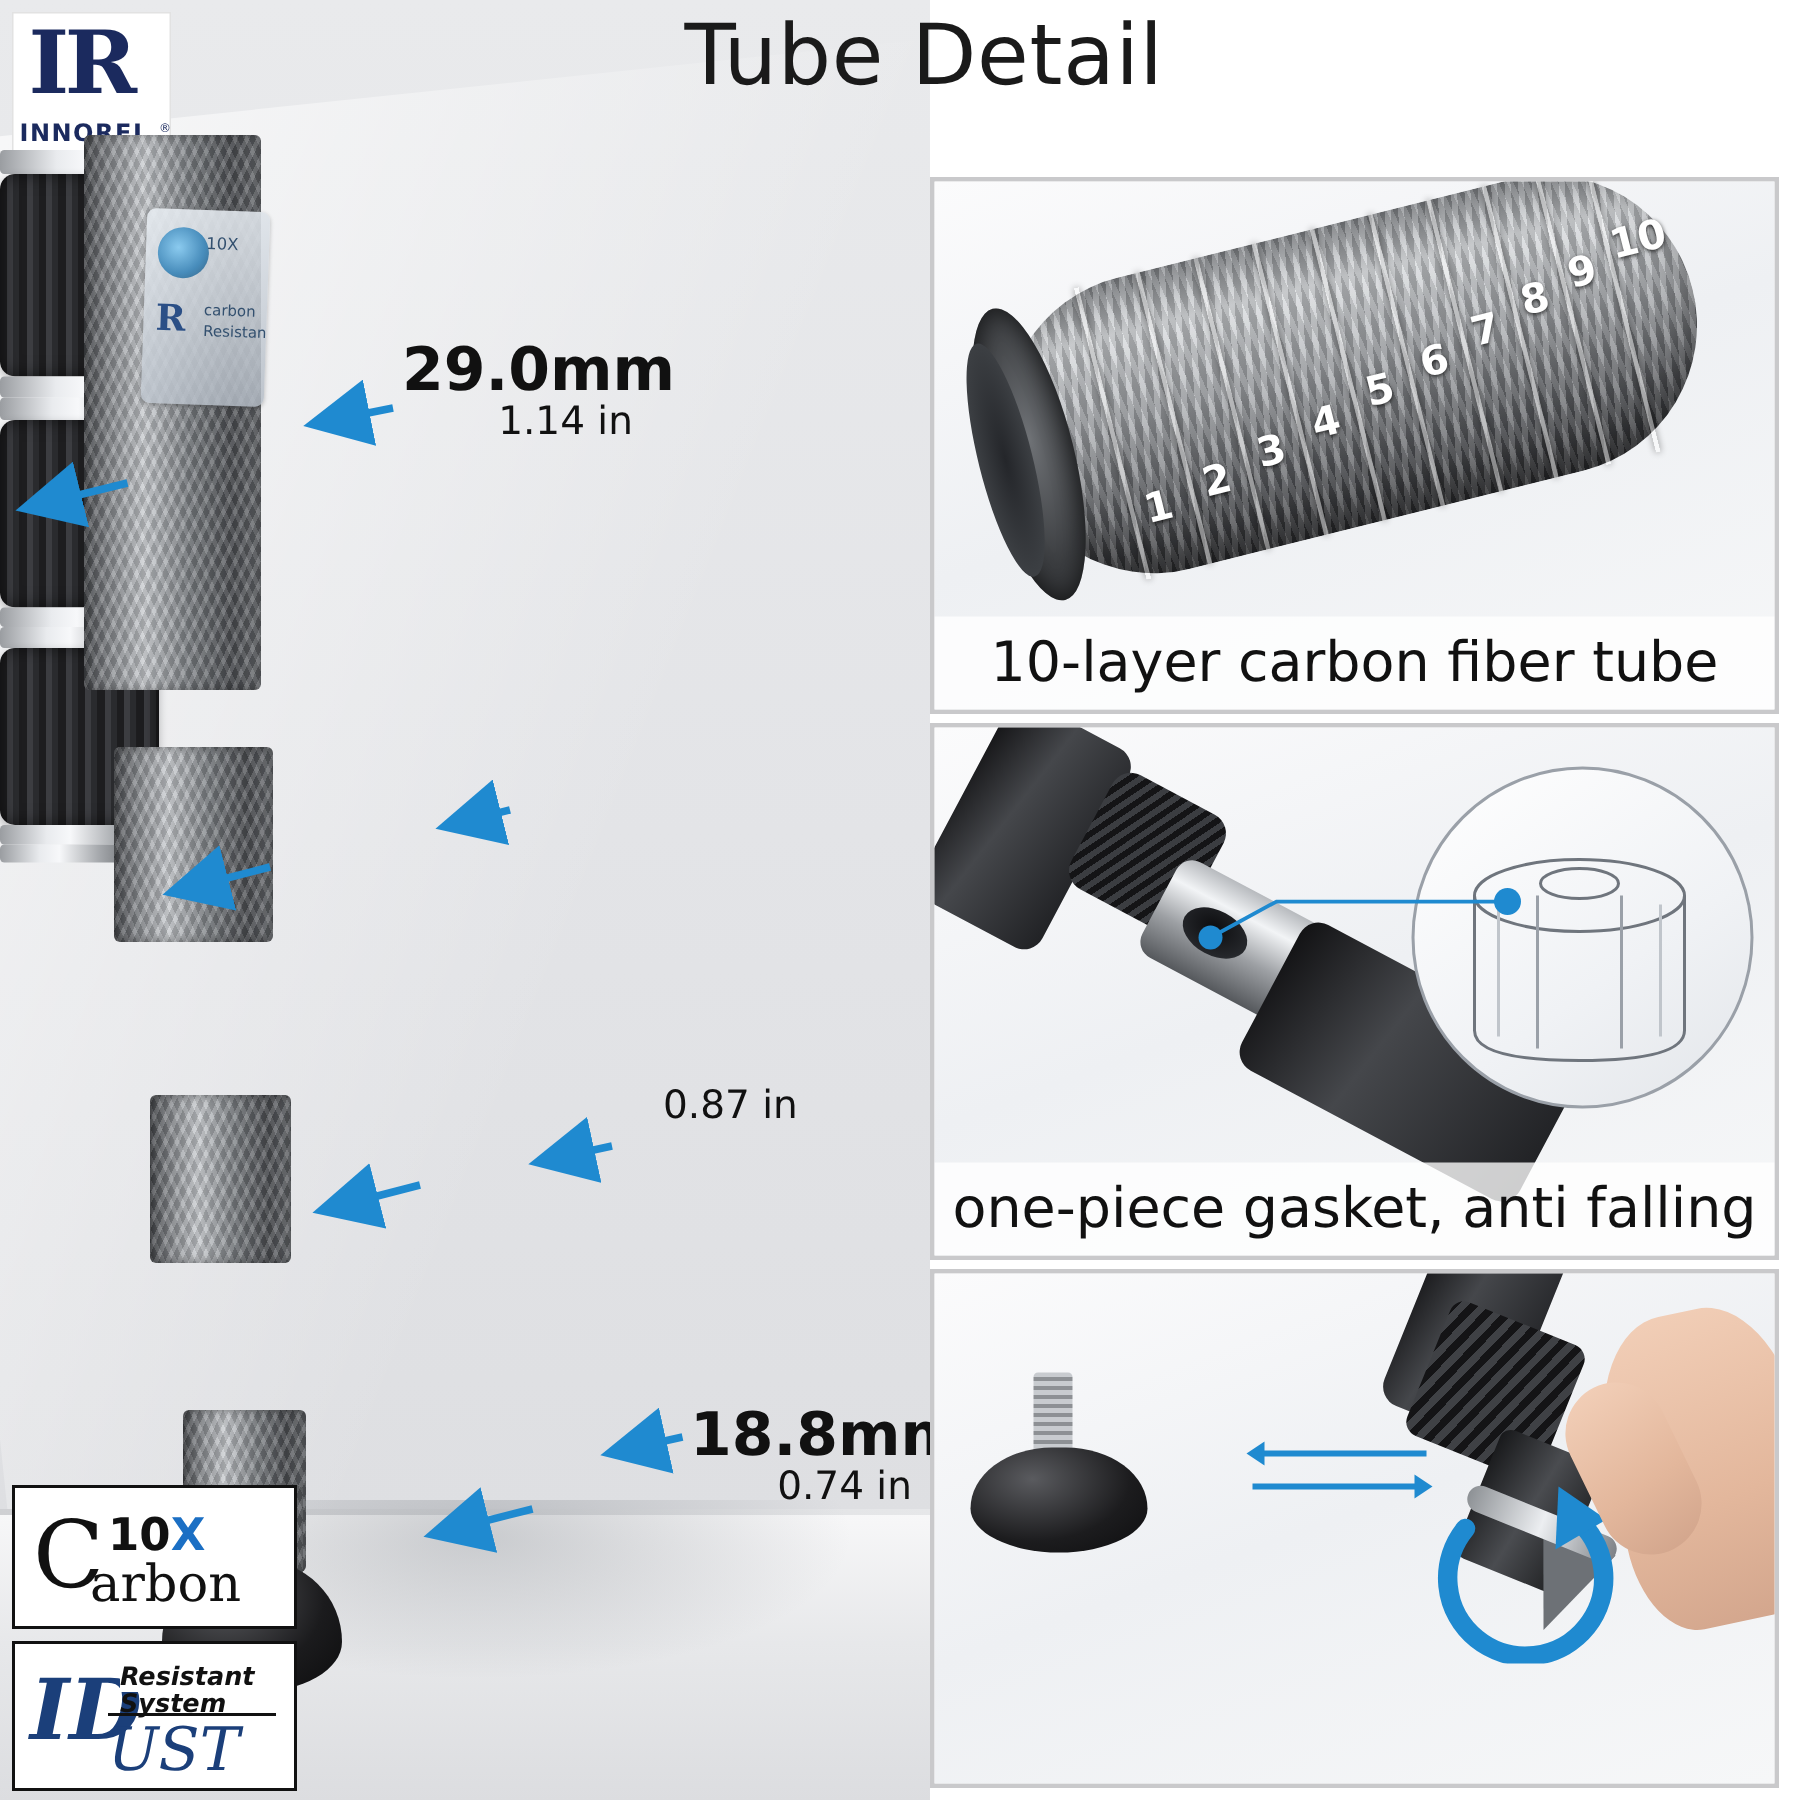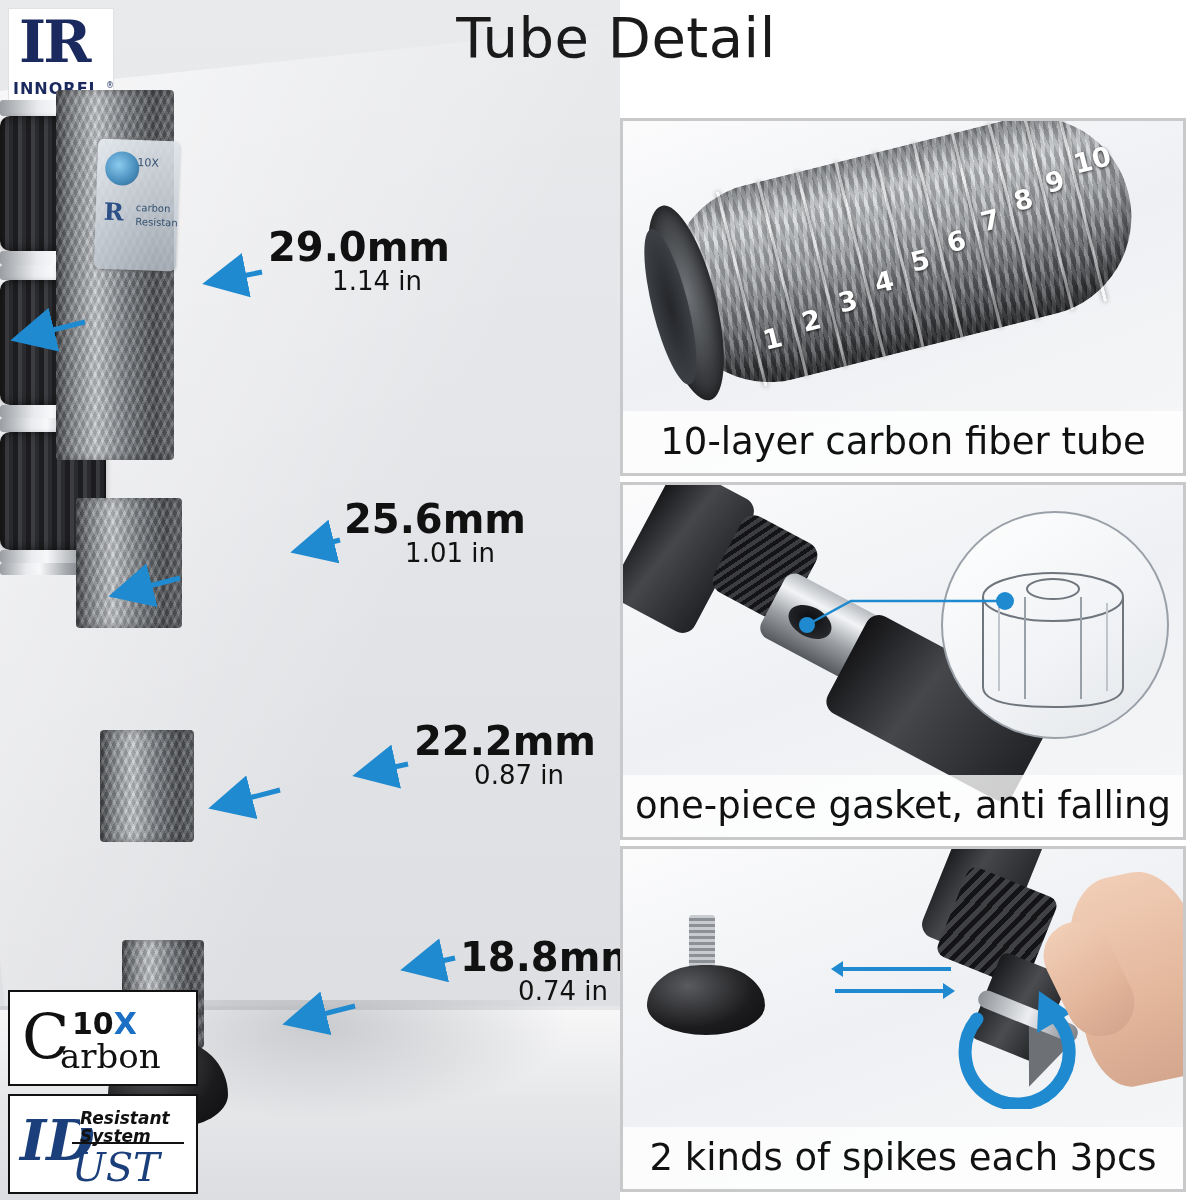--- a/index.html
+++ b/index.html
@@ -221,26 +221,21 @@
     <line x1="280" y1="790" x2="218" y2="806" stroke="#1f8ad0" stroke-width="5" marker-end="url(#ah)"></line>
 
     <line x1="455" y1="958" x2="410" y2="968" stroke="#1f8ad0" stroke-width="5" marker-end="url(#ah)"></line>
     <line x1="355" y1="1006" x2="292" y2="1022" stroke="#1f8ad0" stroke-width="5" marker-end="url(#ah)"></line>
   </svg>
 
   <div class="dim" style="left:268px;top:228px;">
     <div class="mm">29.0mm</div>
     <div class="in" style="margin-left:36px;">1.14 in</div>
   </div>
-  <div class="dim" style="left:344px;top:500px;">
-    <div class="mm">25.6mm</div>
-    <div class="in" style="margin-left:30px;">1.01 in</div>
-  </div>
   <div class="dim" style="left:414px;top:722px;">
-    <div class="mm">22.2mm</div>
     <div class="in" style="margin-left:28px;">0.87 in</div>
   </div>
   <div class="dim" style="left:460px;top:938px;">
     <div class="mm">18.8mm</div>
     <div class="in" style="margin-left:24px;">0.74 in</div>
   </div>
 
   <div class="badge badge-carbon">
     <div class="bc-c">C</div>
     <div class="bc-10x">
@@ -346,16 +341,15 @@
                 background:linear-gradient(90deg,#8d9195,#eceef1,#7e8287);"></div>
 
     <svg width="180" height="120" style="position:absolute;left:330px;top:140px;">
       <path d="M24,30 A52,52 0 1 0 96,22" fill="none" stroke="#1f8ad0" stroke-width="13" stroke-linecap="round"></path>
       <path d="M86,2 L118,24 L84,44 z" fill="#1f8ad0"></path>
     </svg>
 
     <div class="hand" style="left:452px;top:24px;width:130px;height:210px;transform:rotate(-12deg);"></div>
     <div class="hand" style="left:432px;top:70px;width:68px;height:120px;transform:rotate(-26deg);border-radius:34px;"></div>
 
-    <div class="panel-caption">2 kinds of spikes each 3pcs</div>
   </div>
 
 </div>
 
 </body></html>

